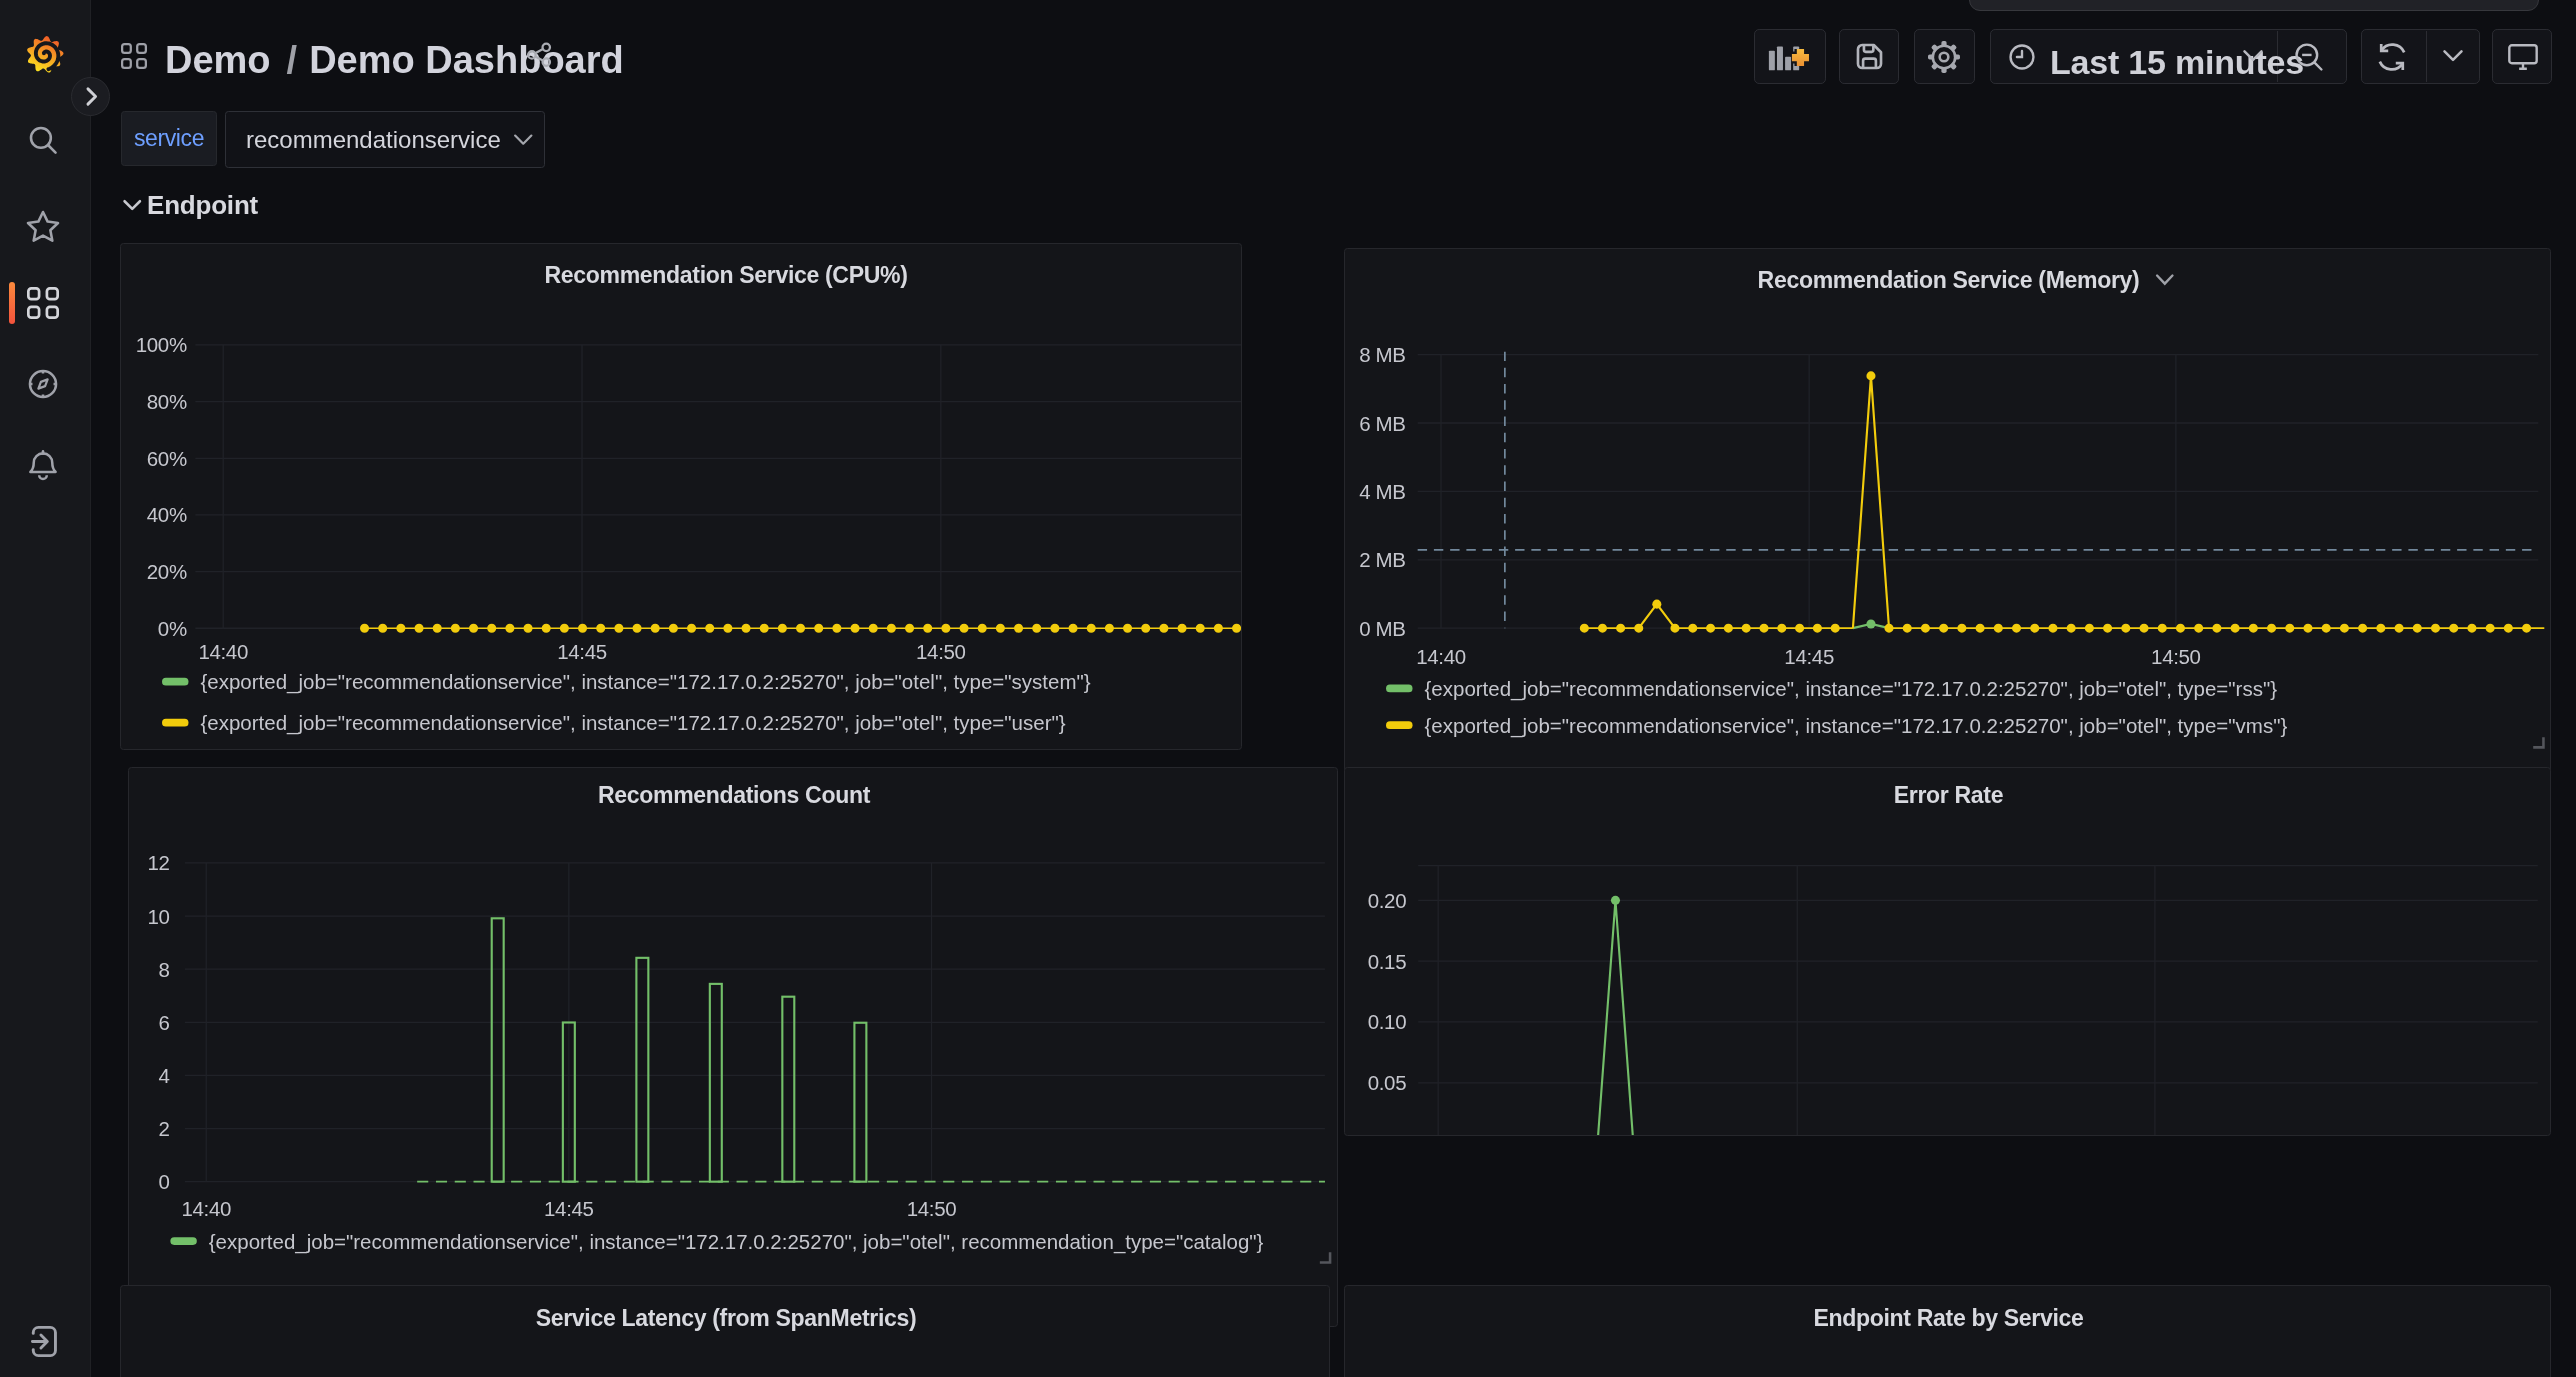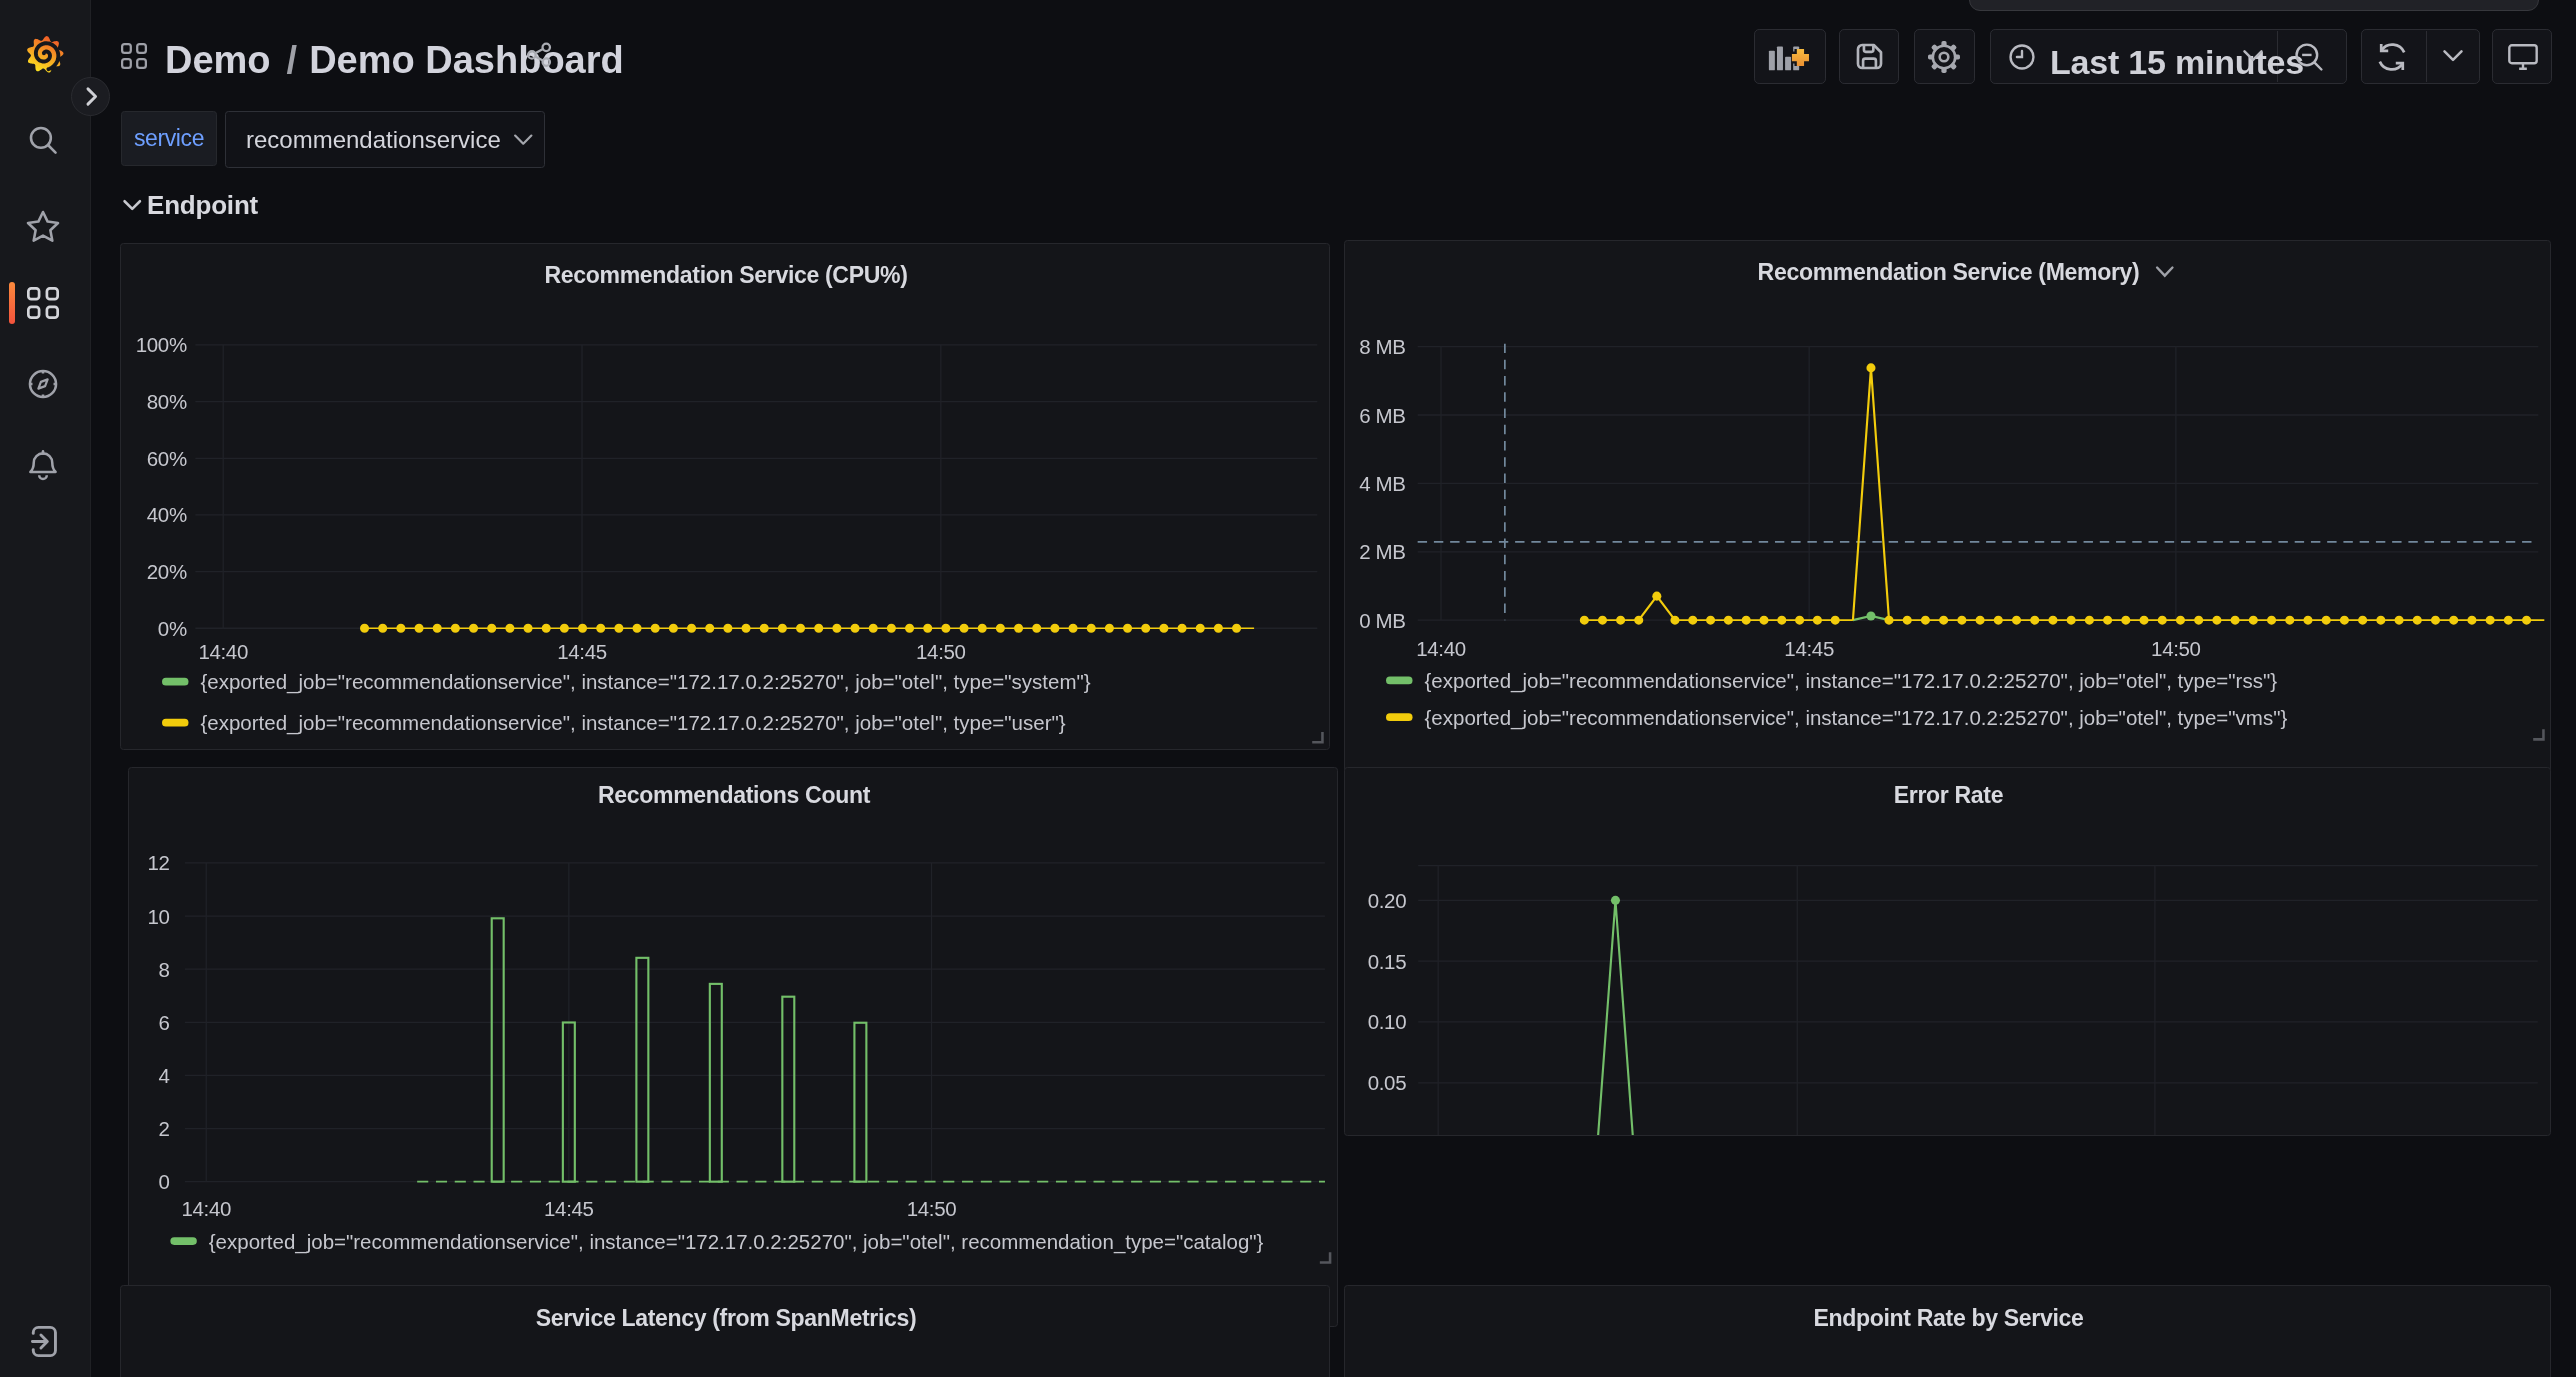--- a/index.html
+++ b/index.html
@@ -137,21 +137,21 @@
 <div class="abs" style="left:225px;top:111px;width:320px;height:57px;background:#111217;border:1.3px solid #2e3037;border-radius:3.4px;display:flex;align-items:center">
     <span style="color:#d4d5dc;font-size:24px;margin-left:20px">recommendationservice</span>
   </div>
 <svg style="position:absolute;left:513px;top:133px" width="20.5" height="13.7" viewBox="0 0 24 16">
     <path d="M2.5 3 l9.5 9.5 9.5-9.5" fill="none" stroke="#a4a6ad" stroke-width="2.6" stroke-linecap="round" stroke-linejoin="round"></path>
   </svg>
 <svg style="position:absolute;left:122px;top:196px" width="20.5" height="19" viewBox="0 0 24 22">
     <path d="M3 6 l9 9 9-9" fill="none" stroke="#c7c8ce" stroke-width="3" stroke-linecap="round" stroke-linejoin="round"></path>
   </svg>
 <div class="abs" style="left:147px;top:190px;font-size:26px;font-weight:bold;color:#d8d9df;letter-spacing:-0.2px">Endpoint</div>
-<div class="panel" style="left:120px;top:243px;width:1210px;height:507px">
+<div class="panel" style="left:120px;top:243px;width:1122px;height:507px">
     <svg width="1210" height="507" viewBox="0 0 1416 593" style="position:absolute;left:0;top:0" font-family="Liberation Sans, sans-serif">
       <text x="708" y="36" font-size="27" fill="#d8d9df" text-anchor="middle" font-weight="bold" letter-spacing="-0.4" dominant-baseline="central">Recommendation Service (CPU%)</text>
       <text x="77" y="118.0" font-size="24" fill="#c6c7ce" text-anchor="end" font-weight="normal" letter-spacing="-0.4" dominant-baseline="central">100%</text>
       <line x1="87" y1="118.0" x2="1400" y2="118.0" stroke="#202228" stroke-width="1.5"></line>
       <text x="77" y="184.3" font-size="24" fill="#c6c7ce" text-anchor="end" font-weight="normal" letter-spacing="-0.4" dominant-baseline="central">80%</text>
       <line x1="87" y1="184.3" x2="1400" y2="184.3" stroke="#202228" stroke-width="1.5"></line>
       <text x="77" y="250.6" font-size="24" fill="#c6c7ce" text-anchor="end" font-weight="normal" letter-spacing="-0.4" dominant-baseline="central">60%</text>
       <line x1="87" y1="250.6" x2="1400" y2="250.6" stroke="#202228" stroke-width="1.5"></line>
       <text x="77" y="316.9" font-size="24" fill="#c6c7ce" text-anchor="end" font-weight="normal" letter-spacing="-0.4" dominant-baseline="central">40%</text>
       <line x1="87" y1="316.9" x2="1400" y2="316.9" stroke="#202228" stroke-width="1.5"></line>
@@ -167,21 +167,21 @@
       <text x="959.4" y="477" font-size="24" fill="#c6c7ce" text-anchor="middle" font-weight="normal" letter-spacing="-0.4" dominant-baseline="central">14:50</text>
       <line x1="285" y1="449.5" x2="1326" y2="449.5" stroke="#f2cc0c" stroke-width="2"></line>
       <line x1="285" y1="449.5" x2="1326.35" y2="449.5" stroke="#f2cc0c" stroke-width="10.6" stroke-linecap="round" stroke-dasharray="0.01 21.25"></line>
       <rect x="48" y="507.5" width="31" height="9" rx="4.5" fill="#73bf69"></rect>
       <text x="93" y="512" font-size="24" fill="#c6c7ce" text-anchor="start" font-weight="normal" letter-spacing="0" dominant-baseline="central">{exported_job="recommendationservice", instance="172.17.0.2:25270", job="otel", type="system"}</text>
       <rect x="48" y="555.5" width="31" height="9" rx="4.5" fill="#f2cc0c"></rect>
       <text x="93" y="560" font-size="24" fill="#c6c7ce" text-anchor="start" font-weight="normal" letter-spacing="0" dominant-baseline="central">{exported_job="recommendationservice", instance="172.17.0.2:25270", job="otel", type="user"}</text>
       <path d="M 1406 571 L 1406 583 L 1394 583" stroke="#54565c" stroke-width="3" fill="none"></path>
     </svg>
   </div>
-<div class="panel" style="left:1344px;top:240px;width:1207px;height:541px">
+<div class="panel" style="left:1344px;top:248px;width:1207px;height:541px">
     <svg width="1207" height="507" viewBox="0 0 1412 593" style="position:absolute;left:0;top:0" font-family="Liberation Sans, sans-serif">
       <text x="706" y="36" font-size="27" fill="#d8d9df" text-anchor="middle" font-weight="bold" letter-spacing="-0.4" dominant-baseline="central">Recommendation Service (Memory)</text>
       <path d="M 950 31 l 9 9.5 l 9 -9.5" stroke="#9fa1a8" stroke-width="2.8" fill="none" stroke-linecap="round"></path>
       <text x="71" y="123.5" font-size="24" fill="#c6c7ce" text-anchor="end" font-weight="normal" letter-spacing="-0.4" dominant-baseline="central">8 MB</text>
       <line x1="85" y1="123.5" x2="1396" y2="123.5" stroke="#202228" stroke-width="1.5"></line>
       <text x="71" y="203.5" font-size="24" fill="#c6c7ce" text-anchor="end" font-weight="normal" letter-spacing="-0.4" dominant-baseline="central">6 MB</text>
       <line x1="85" y1="203.5" x2="1396" y2="203.5" stroke="#202228" stroke-width="1.5"></line>
       <text x="71" y="283.5" font-size="24" fill="#c6c7ce" text-anchor="end" font-weight="normal" letter-spacing="-0.4" dominant-baseline="central">4 MB</text>
       <line x1="85" y1="283.5" x2="1396" y2="283.5" stroke="#202228" stroke-width="1.5"></line>
       <text x="71" y="363.5" font-size="24" fill="#c6c7ce" text-anchor="end" font-weight="normal" letter-spacing="-0.4" dominant-baseline="central">2 MB</text>

